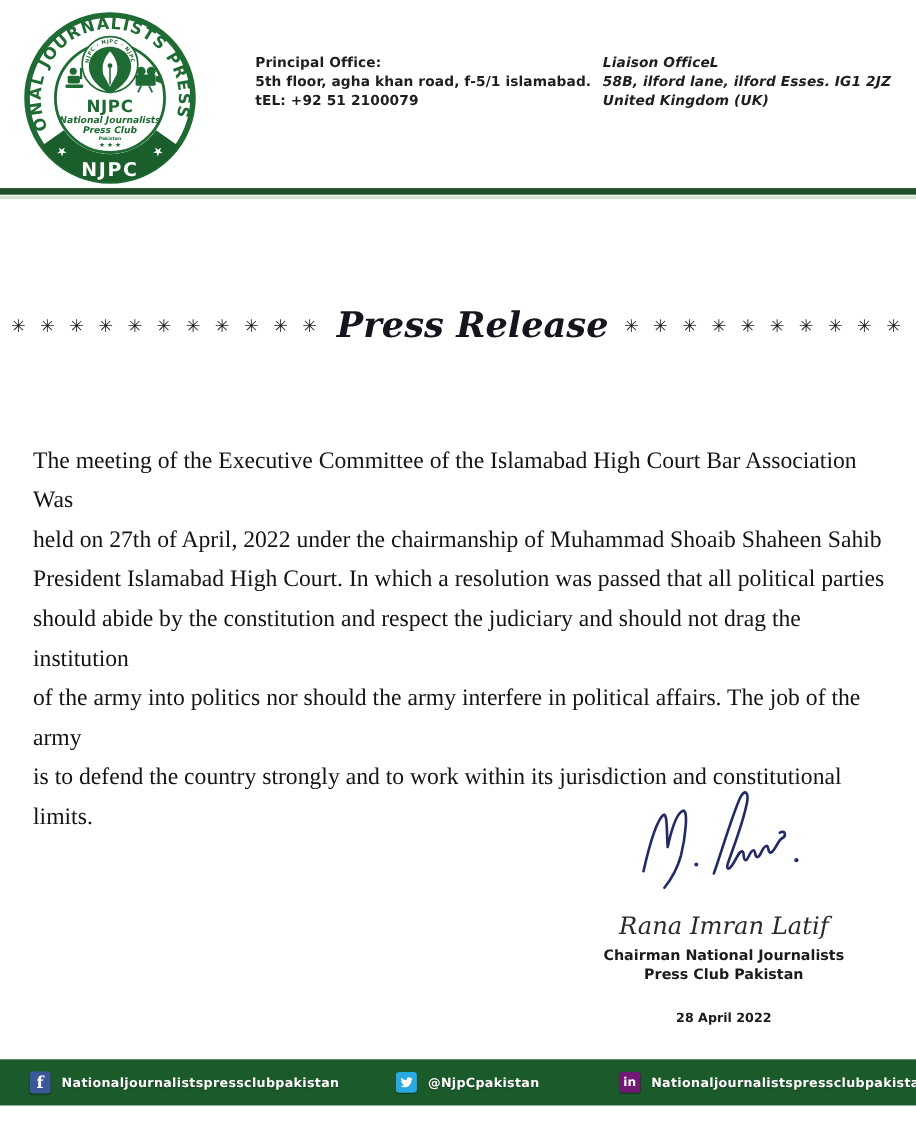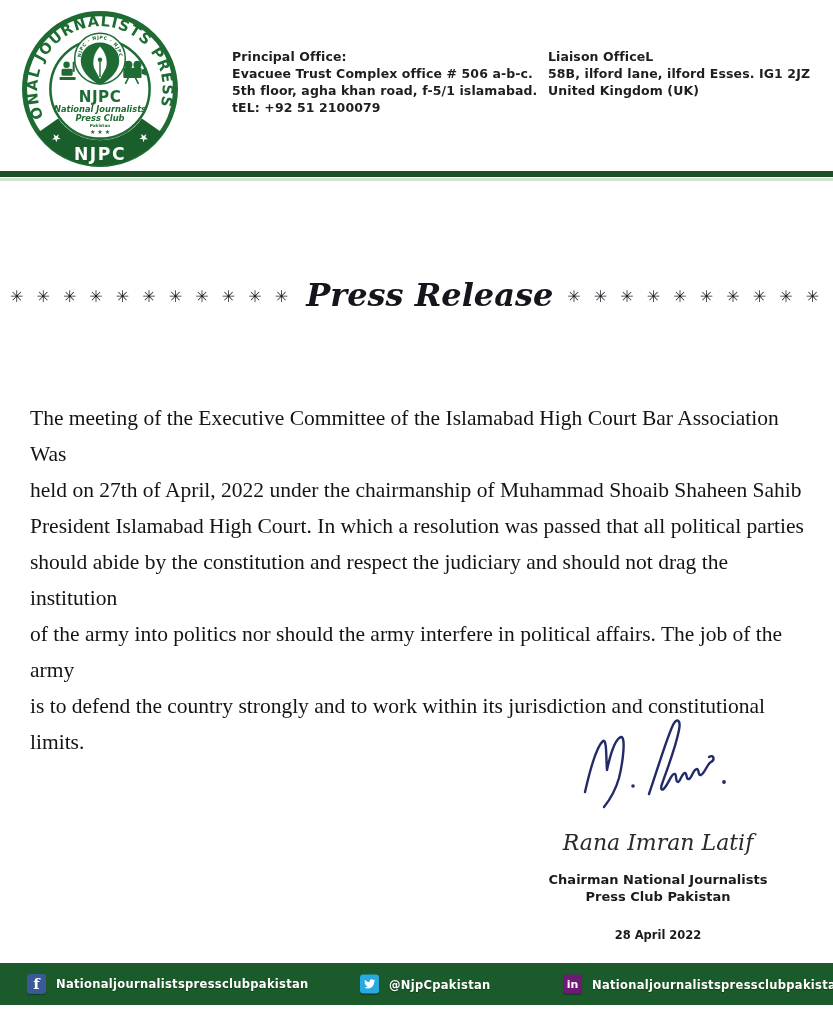--- a/index.html
+++ b/index.html
@@ -12,21 +12,21 @@
   }
   
   .logo{position:absolute;left:12px;top:6px;width:176px;height:162px;}
   .addr{
     position:absolute;top:48px;
     font-family:"DejaVu Sans",sans-serif;
     font-weight:bold;font-size:12.5px;line-height:17px;color:#1e1e1e;
     letter-spacing:0.1px;
   }
   .addr.principal{left:232px;width:310px;}
-  .addr.liaison{left:548px;width:280px;}
+  .addr.liaison{left:548px;width:280px;font-style:italic;}
   
   .divider-dark{position:absolute;left:0;top:171px;width:833px;height:6px;background:#1e4f26;}
   .divider-light{position:absolute;left:0;top:178px;width:833px;height:3px;background:#cfe3cf;}
   
   .headline{
     position:absolute;left:0;top:276px;width:833px;
     text-align:center;white-space:nowrap;color:#15151d;
   }
   .headline .stars{
     font-family:"DejaVu Sans",sans-serif;
@@ -46,21 +46,21 @@
   }
   
   .sig-block{position:absolute;left:538px;top:712px;width:240px;text-align:center;}
   .sig-svg{display:block;margin:0 auto;width:175px;height:100px;}
   .sig-name{
     font-family:"DejaVu Serif",serif;font-style:italic;
     font-size:22px;color:#2a2a2a;margin-top:18px;
   }
   .sig-title{
     font-family:"DejaVu Sans",sans-serif;font-weight:bold;
-    font-size:13px;line-height:17px;color:#1b1b1b;margin-top:16px;
+    font-size:13px;line-height:17px;color:#1b1b1b;margin-top:6px;
   }
   .sig-date{
     font-family:"DejaVu Sans",sans-serif;font-weight:bold;
     font-size:11.5px;color:#1b1b1b;margin-top:23px;
   }
   
   .footer-bar{
     position:absolute;left:0;top:963px;width:833px;height:42px;
     background:#1b5a2b;
   }
@@ -140,21 +140,20 @@
 
     <text x="85" y="95" font-family="DejaVu Sans, sans-serif" font-size="15" font-weight="bold" fill="#1e6b33" text-anchor="middle" letter-spacing="0.5">NJPC</text>
     <text x="85" y="104.5" font-family="DejaVu Sans, sans-serif" font-size="8.2" font-weight="bold" font-style="italic" fill="#1e6b33" text-anchor="middle">National Journalists</text>
     <text x="85" y="113.5" font-family="DejaVu Sans, sans-serif" font-size="8.2" font-weight="bold" font-style="italic" fill="#1e6b33" text-anchor="middle">Press Club</text>
     <text x="85" y="119.5" font-family="DejaVu Sans, sans-serif" font-size="4.2" font-weight="bold" fill="#1e6b33" text-anchor="middle">Pakistan</text>
     <text x="85" y="126.5" font-size="6" fill="#1e6b33" text-anchor="middle">★ ★ ★</text>
   </svg>
 
   <div class="addr principal">
     <div>Principal Office:</div>
-    <div>Evacuee Trust Complex office # 506 a-b-c.</div>
     <div>5th floor, agha khan road, f-5/1 islamabad.</div>
     <div>tEL: +92 51 2100079</div>
   </div>
 
   <div class="addr liaison">
     <div>Liaison OfficeL</div>
     <div>58B, ilford lane, ilford Esses. IG1 2JZ</div>
     <div>United Kingdom (UK)</div>
   </div>
 

